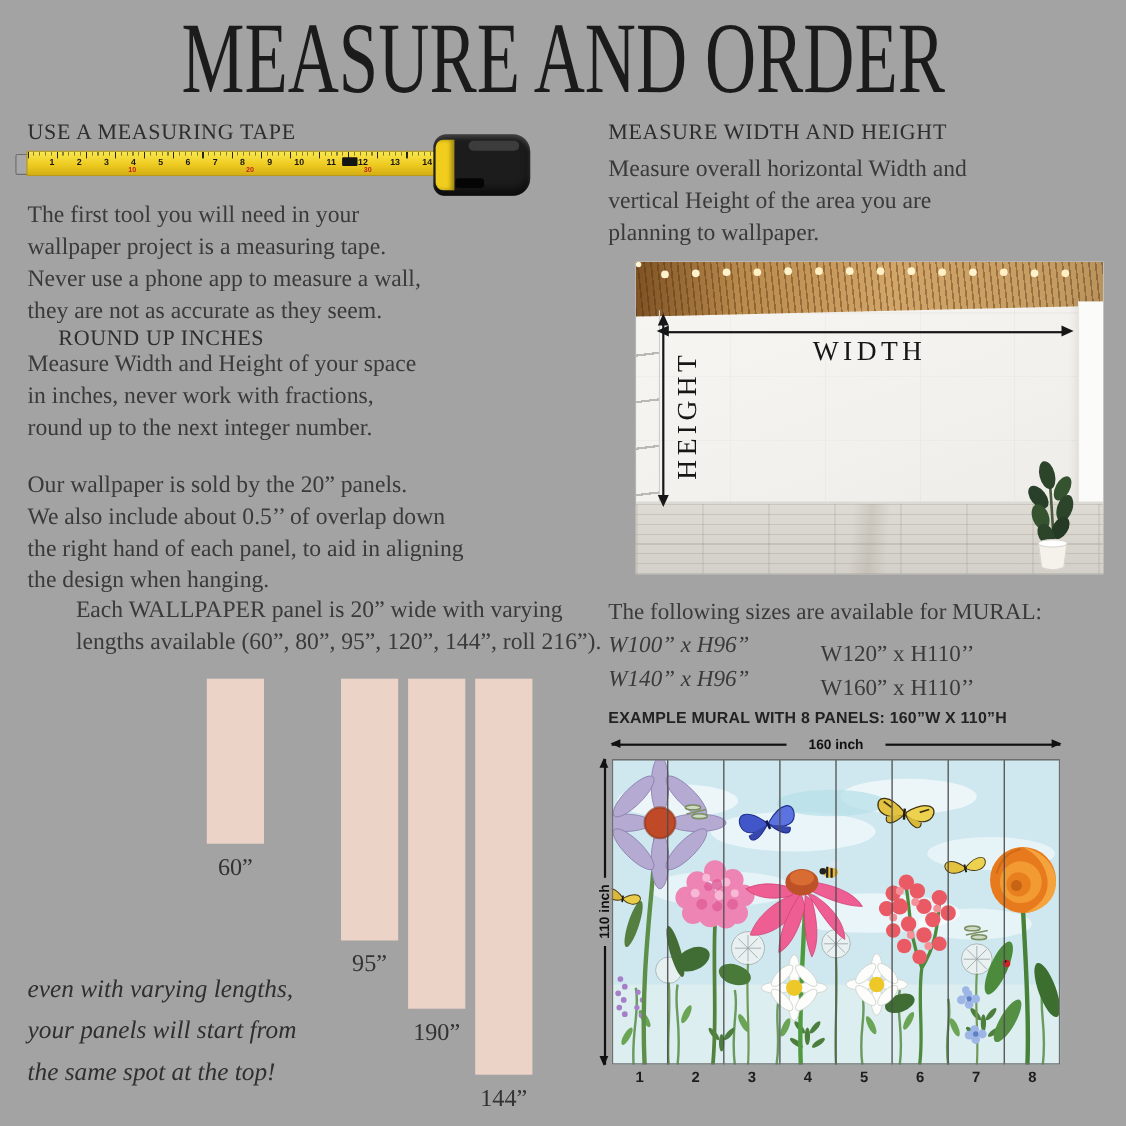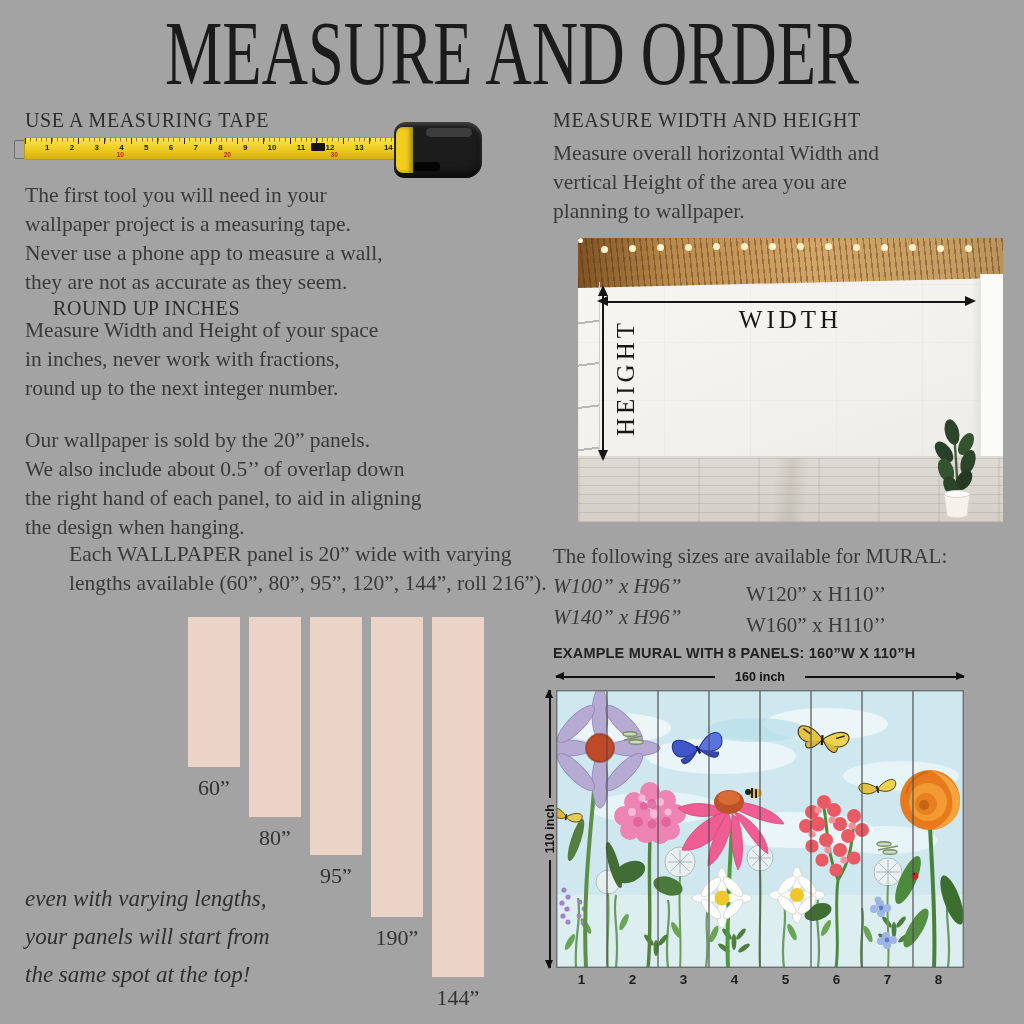--- a/index.html
+++ b/index.html
@@ -176,24 +176,20 @@
 the design when hanging.</div>
 
   <div class="abs para" style="left:25px;top:540px;margin-left:44px;">Each WALLPAPER panel is 20” wide with varying
 lengths available (60”, 80”, 95”, 120”, 144”, roll 216”).</div>
 
   <div class="abs bars">
     <div class="bar-col" style="left:0px;">
       <div class="bar" style="height: 150px; background: rgb(236, 211, 200);"></div>
       <div class="bar-label">60”</div>
     </div>
-    <div class="bar-col" style="left:61px;">
-      <div class="bar" style="height: 200px; background: rgb(236, 211, 200);"></div>
-      <div class="bar-label">80”</div>
-    </div>
     <div class="bar-col" style="left:122px;">
       <div class="bar" style="height: 237.5px; background: rgb(236, 211, 200);"></div>
       <div class="bar-label">95”</div>
     </div>
     <div class="bar-col" style="left:183px;">
       <div class="bar" style="height: 300px; background: rgb(236, 211, 200);"></div>
       <div class="bar-label">190”</div>
     </div>
     <div class="bar-col" style="left:244px;">
       <div class="bar" style="height: 360px; background: rgb(236, 211, 200);"></div>

